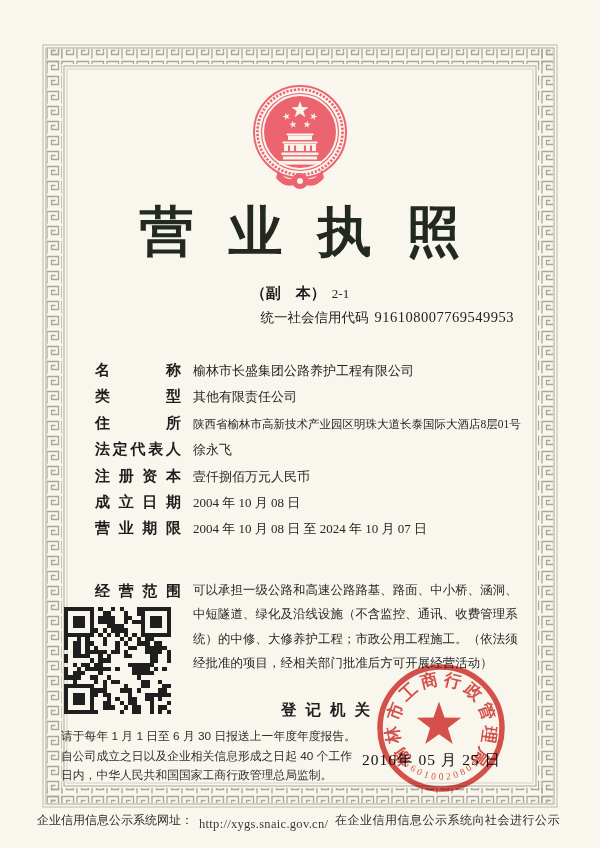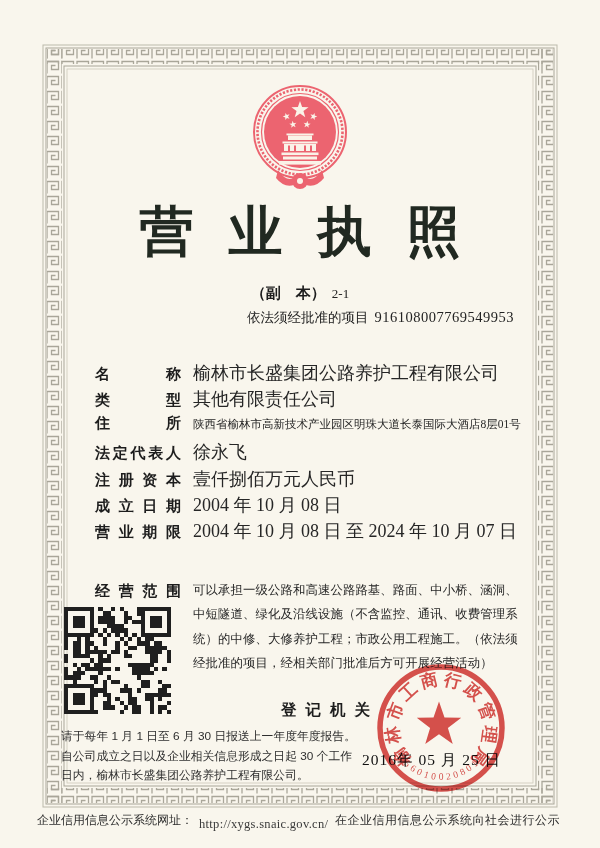--- a/index.html
+++ b/index.html
@@ -22,21 +22,21 @@
   .credit-row{position:absolute;top:309px;right:86px;font-size:13.5px;white-space:nowrap;}
   .credit-label{font-family:"Liberation Sans","DejaVu Sans",sans-serif;color:#232323;}
   .credit-code{font-size:14.5px;letter-spacing:.5px;margin-left:6px;color:#222;}
   .fields{position:absolute;left:95px;top:361px;width:428px;}
   .row{display:flex;align-items:baseline;min-height:26.4px;}
   .flabel{
     flex:none;width:86px;font-family:"Liberation Sans","DejaVu Sans",sans-serif;
     font-weight:bold;font-size:15px;color:#1d1d1d;
     text-align:justify;text-align-last:justify;
   }
-  .fvalue{margin-left:12px;font-size:18px;white-space:nowrap;color:#262626;}
+  .fvalue{margin-left:12px;font-size:13px;white-space:nowrap;color:#262626;}
   .row.addr .fvalue{font-size:11.5px;}
   .row.scope{align-items:flex-start;margin-top:32px;}
   .row.scope .flabel{margin-top:4px;}
   .row.scope .fvalue{white-space:normal;font-size:12.4px;line-height:24.5px;letter-spacing:.1px;width:332px;}
   .qr{position:absolute;left:64px;top:607px;width:107px;height:107px;}
   .reg-label{
     position:absolute;left:281px;top:700px;
     font-family:"Liberation Sans","DejaVu Sans",sans-serif;
     font-weight:bold;font-size:15.5px;letter-spacing:9px;color:#1d1d1d;white-space:nowrap;
   }
@@ -109,21 +109,21 @@
   </svg>
 
   <h1 class="title">营业执照</h1>
 
   <div class="subtitle-row">
     <span class="subtitle">（副　本）</span>
     <span class="copy-no">2-1</span>
   </div>
 
   <div class="credit-row">
-    <span class="credit-label">依法须经批准的项目</span><span class="credit-code">916108007769549953</span>
+    <span class="credit-label">统一社会信用代码</span><span class="credit-code">916108007769549953</span>
   </div>
 
   <div class="fields">
     <div class="row">
       <span class="flabel">名称</span>
       <span class="fvalue">榆林市长盛集团公路养护工程有限公司</span>
     </div>
     <div class="row">
       <span class="flabel">类型</span>
       <span class="fvalue">其他有限责任公司</span>
@@ -499,22 +499,22 @@
         <text x="69" y="121" text-anchor="middle" font-size="9.5" fill="#d5403e" transform="rotate(17.33333333333333 69 69)">1</text>
         <text x="69" y="121" text-anchor="middle" font-size="9.5" fill="#d5403e" transform="rotate(26 69 69)">0</text>
         <text x="69" y="121" text-anchor="middle" font-size="9.5" fill="#d5403e" transform="rotate(34.66666666666666 69 69)">6</text>
         <text x="69" y="121" text-anchor="middle" font-size="9.5" fill="#d5403e" transform="rotate(43.33333333333333 69 69)">5</text>
         <text x="69" y="121" text-anchor="middle" font-size="9.5" fill="#d5403e" transform="rotate(52 69 69)">4</text>
       </g>
   </svg>
 
   <div class="notes">
     <div>请于每年 1 月 1 日至 6 月 30 日报送上一年度年度报告。</div>
-    <div>自公司成立之日以及企业相关信息形成之日起 30 个工作</div>
-    <div>日内，榆林市长盛集团公路养护工程有限公司。</div>
+    <div>自公司成立之日以及企业相关信息形成之日起 40 个工作</div>
+    <div>日内，中华人民共和国国家工商行政管理总局监制。</div>
   </div>
 
   <div class="footer-left">
     <span>企业信用信息公示系统网址：</span><span class="url">http://xygs.snaic.gov.cn/</span>
   </div>
   <div class="footer-right">在企业信用信息公示系统向社会进行公示</div>
 
 </div>
 
 </body></html>

